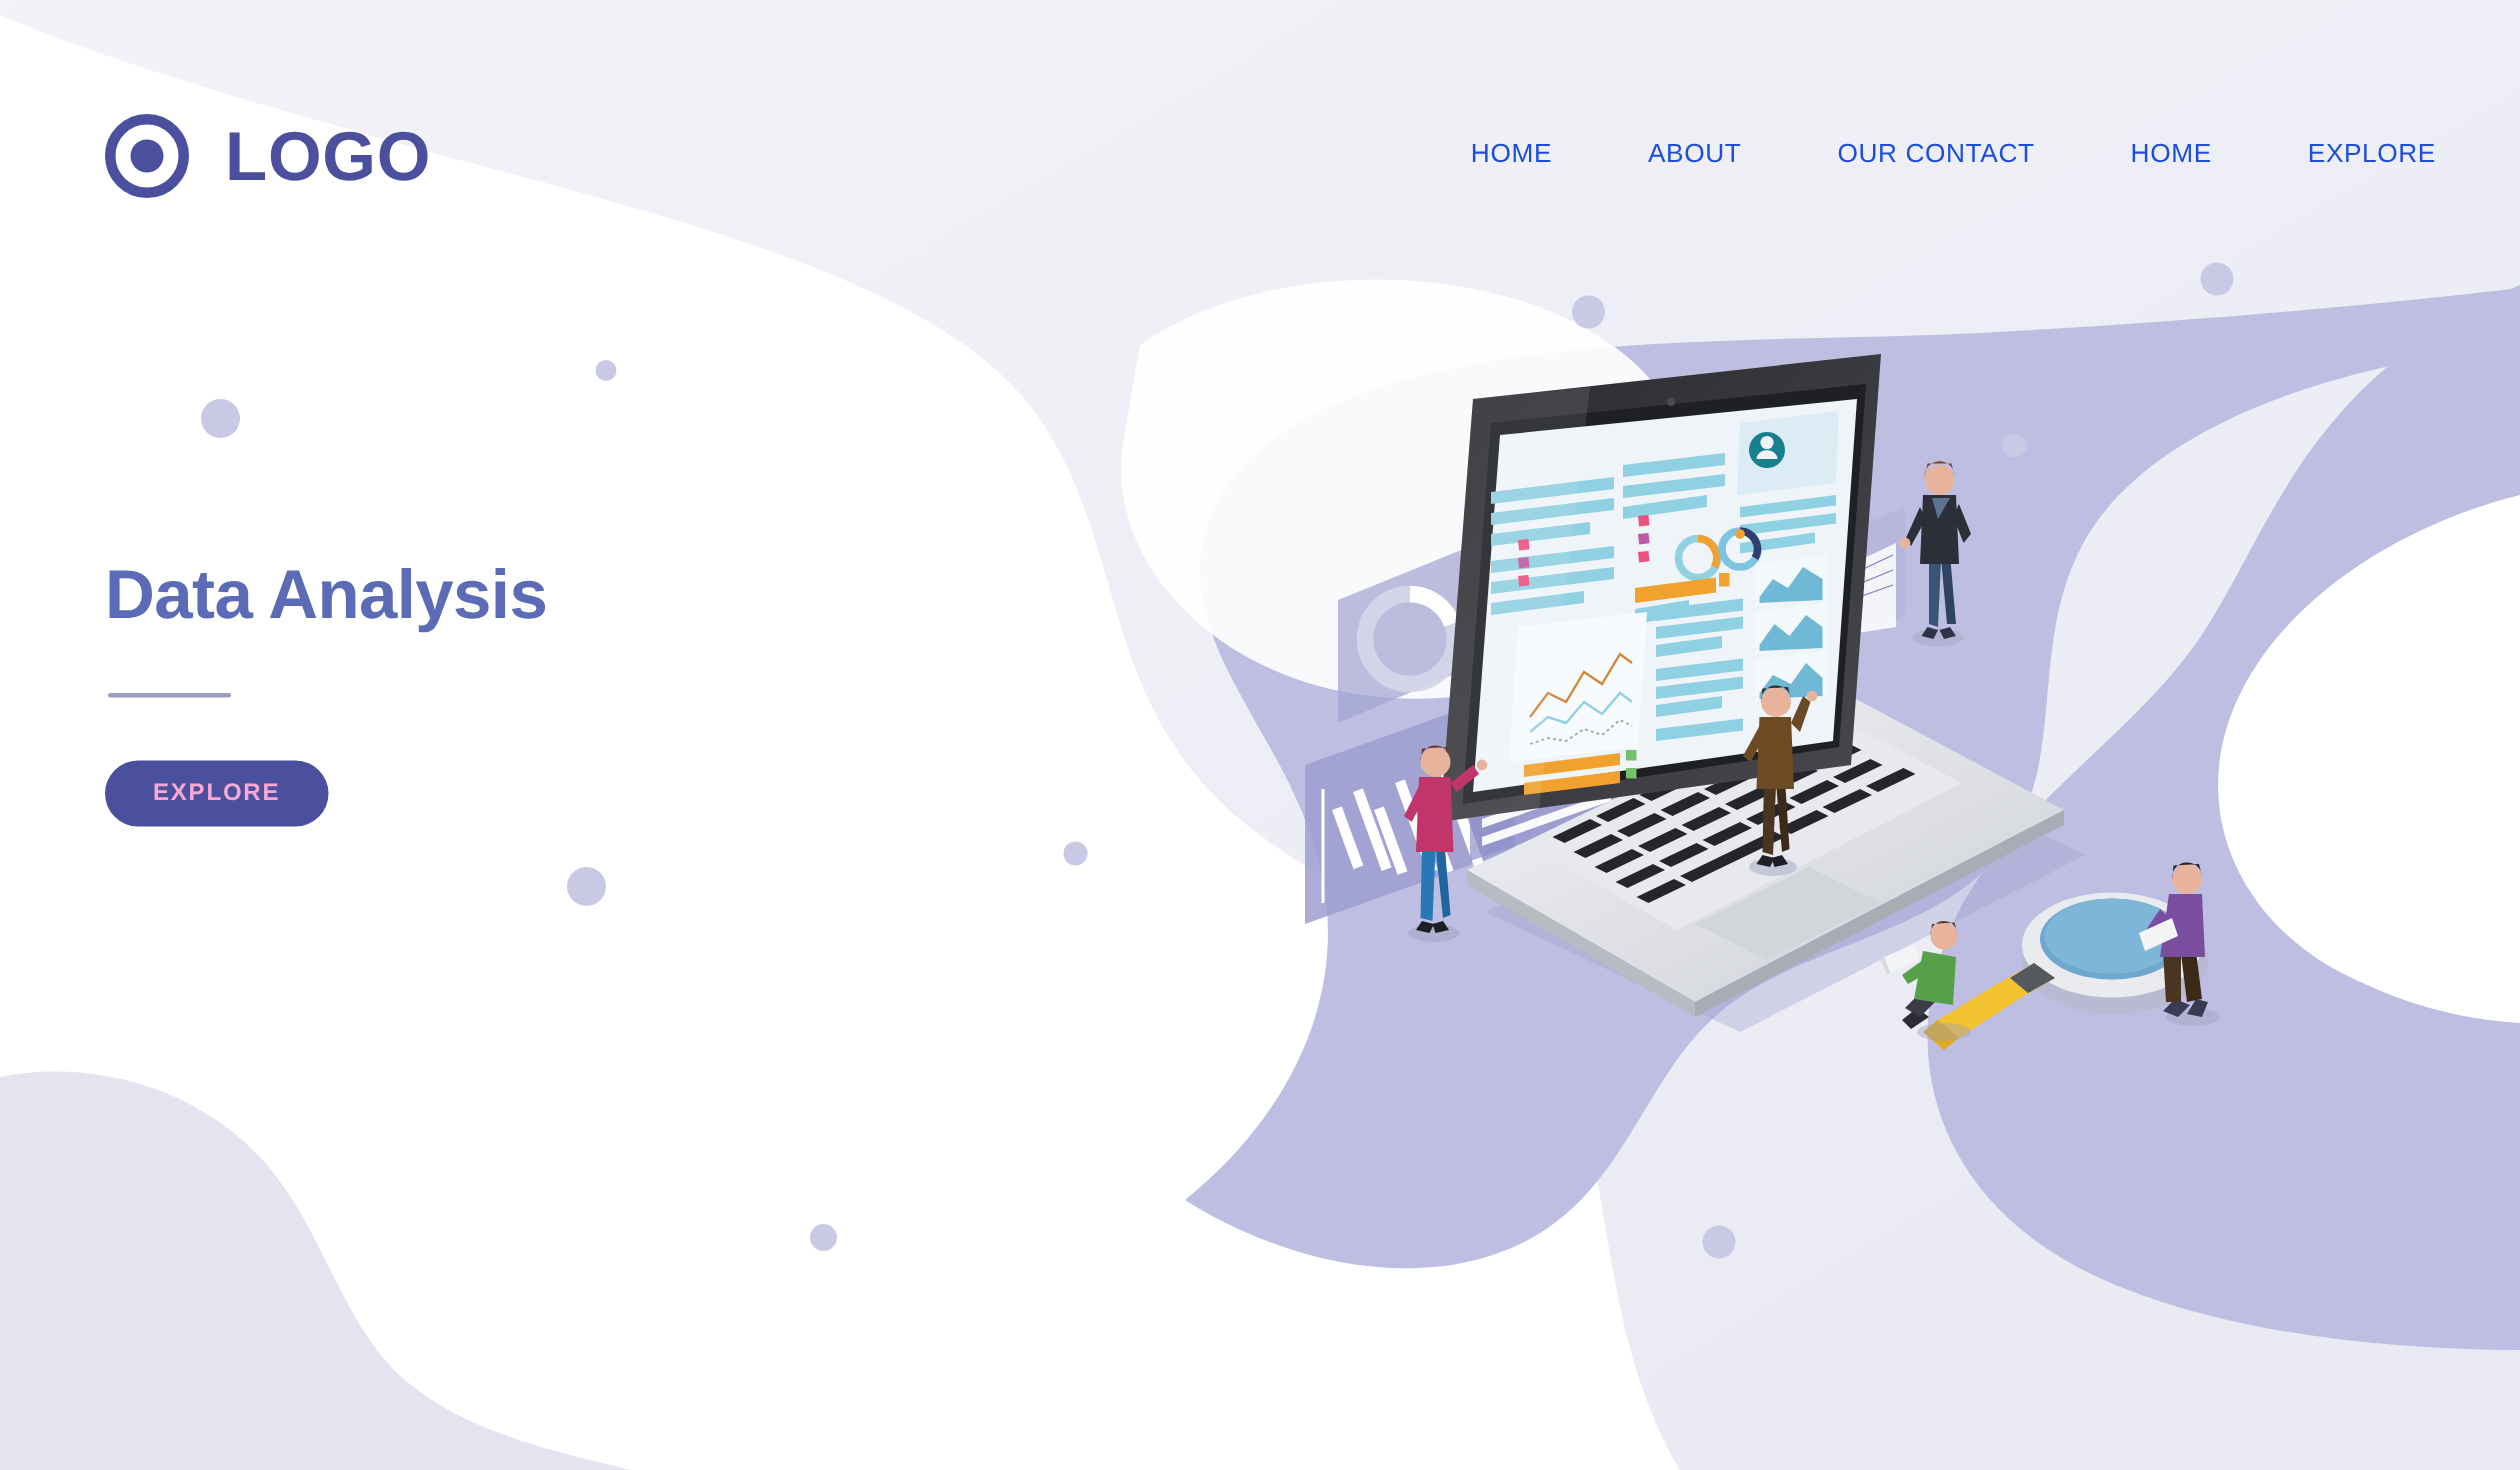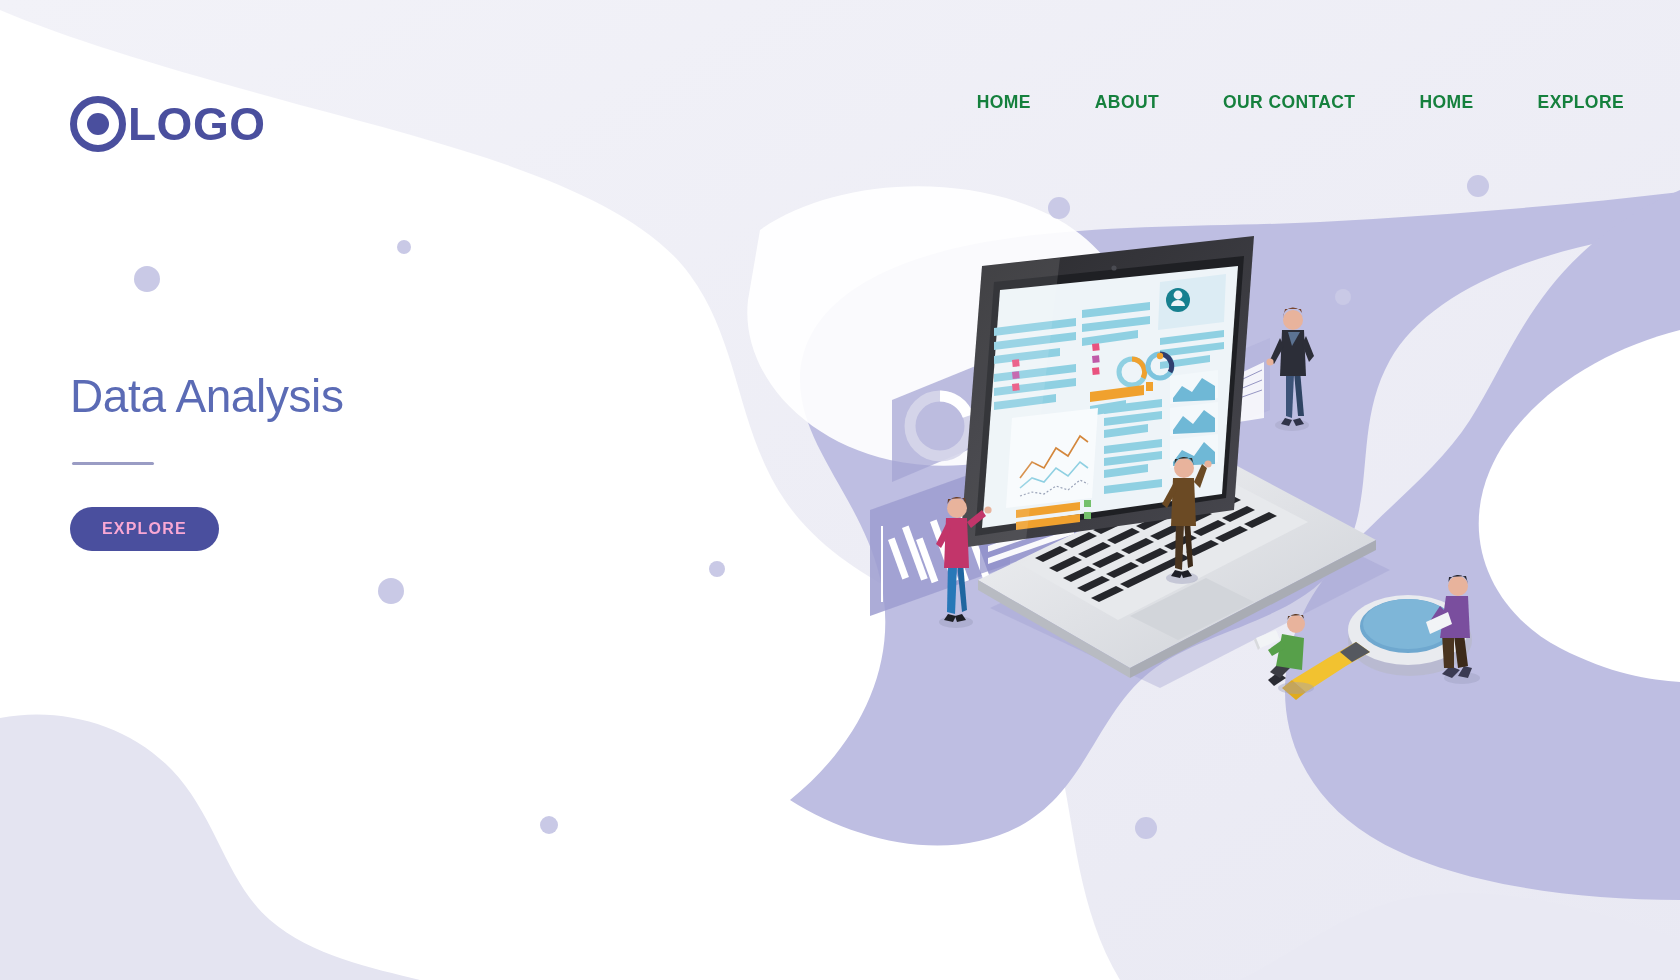--- a/index.html
+++ b/index.html
@@ -15,51 +15,51 @@
 
   .dot { position:absolute; border-radius:50%; background:#c9c9e6; z-index:1; }
 
   
   .header {
     position:absolute; top:0; left:0; width:1680px; height:180px;
     z-index:20; display:flex; align-items:flex-start;
   }
   .brand {
     position:absolute; left:70px; top:76px;
-    display:flex; align-items:center; gap:2px;margin-top:20px;
+    display:flex; align-items:center; gap:24px;
   }
   .logo-mark {
     width:56px; height:56px; border-radius:50%;
     border:7px solid #4a4f9e;
     display:flex; align-items:center; justify-content:center;
     flex:0 0 auto;
   }
   .logo-dot { width:22px; height:22px; border-radius:50%; background:#4a4f9e; }
   .logo-text {
     font-size:46px; font-weight:bold; color:#4a4f9e;
     letter-spacing:0.5px; line-height:1;
   }
 
   .nav {
     position:absolute; right:56px; top:92px;
     display:flex; align-items:center; gap:0;
   }
   .nav-item {
-    color:#15803d; font-size:17.5px; font-weight:bold;
+    color:#1d4ed8; font-size:17.5px; font-weight:normal;
     letter-spacing:0.4px; white-space:nowrap;
     padding:0 32px; cursor:pointer; text-decoration:none;text-align:center;
   }
   .nav-item:last-child { padding-right:0; }
 
   
   .hero {
     position:absolute; left:70px; top:372px; width:470px; z-index:20;
   }
   .hero-title {
-    font-size:46px; font-weight:normal; color:#5b6bb5;
+    font-size:46px; font-weight:bold; color:#5b6bb5;
     letter-spacing:-0.4px; line-height:1.05;
   }
   .hero-rule {
     width:82px; height:3px; background:#9a9cc4;
     margin:42px 0 0 2px; border-radius:2px;
   }
   .hero-body {
     margin-top:28px; width:345px;
     font-size:16.5px; line-height:1.56; color:#a3a3b8;
   }

